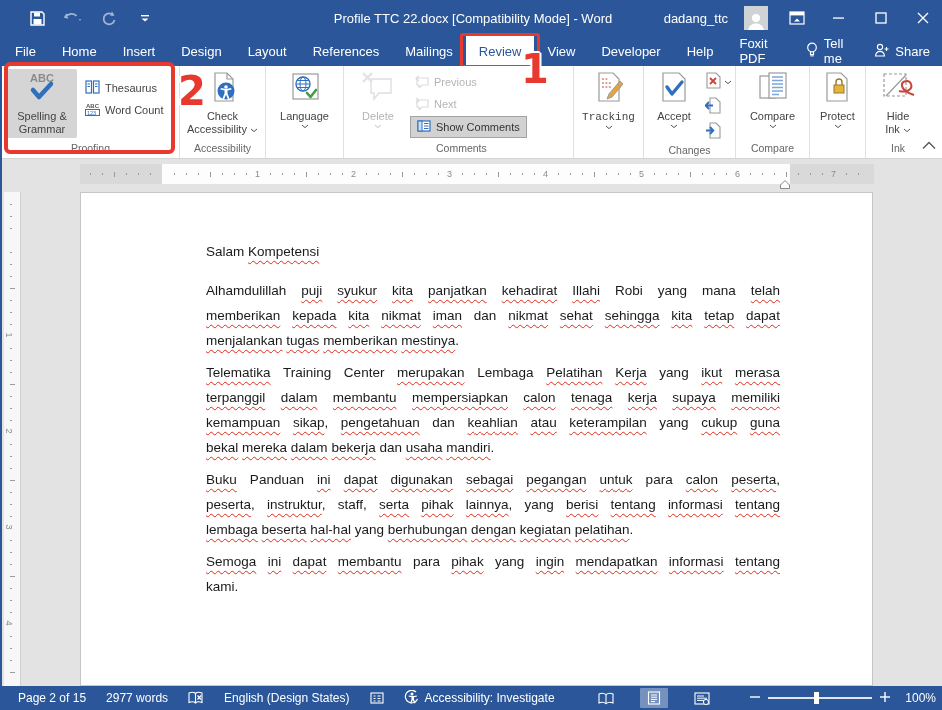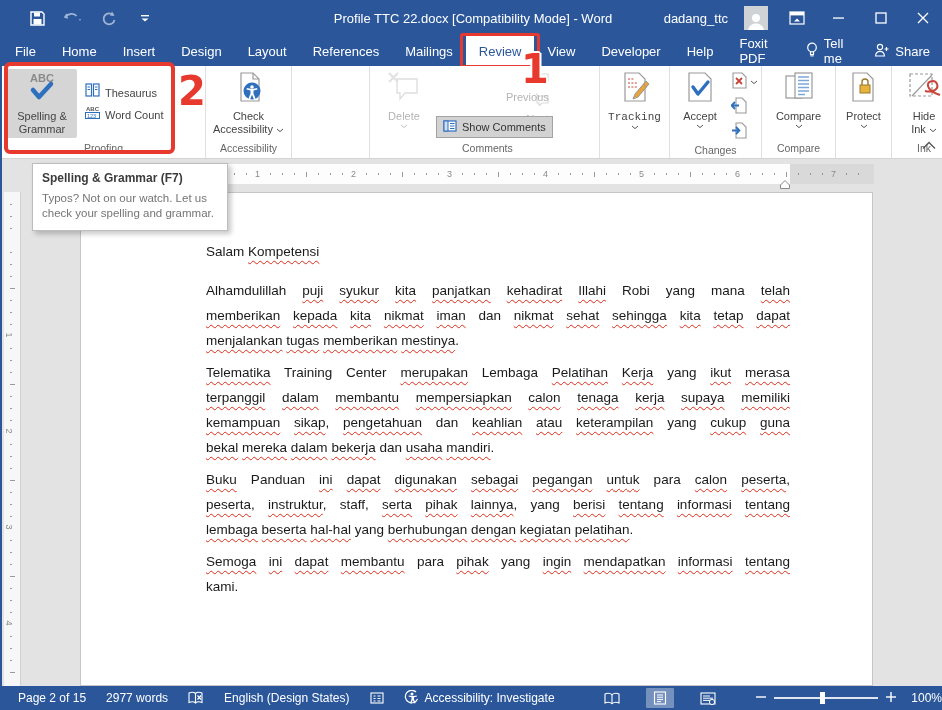--- a/index.html
+++ b/index.html
@@ -28,22 +28,22 @@
   
   .ribbon{position:absolute;left:0;top:66px;width:942px;height:92px;background:#fff;border-bottom:1px solid #d4d4d4;display:flex;}
   .rgroup{position:relative;border-right:1px solid #e0e0e0;display:flex;flex-direction:column;box-sizing:border-box;flex:0 0 auto;}
   .rgroup .content{flex:1;display:flex;align-items:flex-start;padding-top:3px;justify-content:center;}
   .rgroup .glabel{height:17px;text-align:center;font-size:10.5px;color:#666;line-height:15px;}
   .bigbtn{display:flex;flex-direction:column;align-items:center;padding:2px 4px;border-radius:2px;}
   .bigbtn .blabel{font-size:11px;color:#444;line-height:13px;text-align:center;margin-top:3px;}
   .bigbtn.sel{background:#d5d5d5;}
   .bigbtn.disabled .blabel{color:#b5b5b5;}
   .chevrow{display:flex;justify-content:center;margin-top:1px;}
-  .smallitem{display:flex;align-items:flex-end;gap:5px;font-size:11px;color:#444;height:22px;padding:0 4px;}
-  .smallitem.disabled{color:#b5b5b5;flex-direction:column;}
+  .smallitem{display:flex;align-items:center;gap:5px;font-size:11px;color:#444;height:22px;padding:0 4px;}
+  .smallitem.disabled{color:#b5b5b5;}
   .showcomments{display:flex;align-items:center;gap:5px;font-size:11px;color:#333;background:#d2d2d2;border:1px solid #a3a3a3;height:20px;padding:0 6px;margin-top:1px;}
   .collapse{position:absolute;right:8px;bottom:4px;}
 
   
   .ann-proofing{position:absolute;left:2px;top:62px;width:171px;height:92px;border:4px solid #e8392e;border-radius:6px;z-index:30;pointer-events:none;box-sizing:border-box;}
   .ann-digit{position:absolute;z-index:31;font-size:40px;font-weight:bold;color:#e8392e;font-family:"DejaVu Sans",sans-serif;text-shadow:-2px 0 #fff,2px 0 #fff,0 -2px #fff,0 2px #fff,-1px -1px #fff,1px 1px #fff,-1px 1px #fff,1px -1px #fff;pointer-events:none;}
   .ann-1{left:519px;top:46px;}
   .ann-2{left:176px;top:68px;}
 
   
@@ -56,32 +56,32 @@
   .hruler{position:absolute;left:78px;top:5px;width:794px;height:20px;background:#d9d9d9;}
   .hruler .active{position:absolute;left:82px;top:0;width:628px;height:20px;background:#fdfdfd;}
   .hruler .rnum{position:absolute;top:0;font-size:9px;color:#8a8a8a;line-height:20px;}
   .hruler .tick{position:absolute;top:9px;width:1px;height:2px;background:#9a9a9a;}
   .hruler .tick.mid{top:8px;height:5px;}
   .rmarker{position:absolute;left:700px;top:11px;}
   .vruler{position:absolute;left:2px;top:33px;width:16px;height:494px;background:#f7f7f7;border-right:1px solid #d0d0d0;}
   .vruler .rnum{position:absolute;left:2px;font-size:9px;color:#8a8a8a;transform:rotate(90deg);}
   .vruler .tick{position:absolute;left:6px;width:2px;height:1px;background:#9a9a9a;}
   .page{position:absolute;left:78px;top:33px;width:793px;height:494px;background:#fff;border:1px solid #c6c6c6;box-sizing:border-box;}
-  .pagetext{position:absolute;left:125px;right:82px;top:46px;font-family:"Liberation Sans",sans-serif;font-size:13.5px;color:#1a1a1a;}
+  .pagetext{position:absolute;left:125px;right:92px;top:46px;font-family:"Liberation Sans",sans-serif;font-size:13.5px;color:#1a1a1a;}
   .para{margin-bottom:7px;}
   .para:first-child{margin-bottom:14px;}
   .line{line-height:25px;text-align:justify;text-align-last:justify;white-space:normal;}
   .line.last{text-align-last:left;}
   .wavy{text-decoration:underline;text-decoration-style:wavy;text-decoration-color:#dd2c1a;text-decoration-thickness:1px;text-underline-offset:4px;text-decoration-skip-ink:none;}
 
   
   .statusbar{position:absolute;left:0;top:686px;width:942px;height:24px;background:#2b579a;color:#fff;display:flex;align-items:center;font-size:12px;}
   .sb-left{display:flex;align-items:center;gap:8px;margin-left:10px;}
   .sb-item{display:flex;align-items:center;gap:6px;padding:0 6px;height:24px;}
-  .sb-right{margin-left:auto;display:flex;align-items:center;gap:20px;margin-right:2px;}
+  .sb-right{margin-left:auto;display:flex;align-items:center;gap:20px;margin-right:8px;}
   .viewbtn{width:28px;height:20px;display:flex;align-items:center;justify-content:center;border-radius:1px;}
   .viewbtn.sel{background:rgba(255,255,255,.35);}
   .zoomctrl{display:flex;align-items:center;gap:8px;margin-left:14px;}
   .zslider{position:relative;width:104px;height:12px;}
   .zslider .track{position:absolute;left:0;right:0;top:5px;height:2px;background:rgba(255,255,255,.85);}
   .zslider .notch{position:absolute;left:50px;top:2px;width:1px;height:8px;background:rgba(255,255,255,.85);}
   .zslider .handle{position:absolute;left:46px;top:0;width:5px;height:12px;background:#fff;}
   .zoomval{width:38px;text-align:right;}
 </style>
 </head>
@@ -208,21 +208,21 @@
             <path d="M1.5 13c.5-3.5 3-4.6 4.5-4.6S10 9.5 10.5 13z" fill="none" stroke="#fff" stroke-width="1.1"></path>
             <path d="M12.5 4v4M10.5 6h4" stroke="#fff" stroke-width="1.1"></path>
           </svg>
       </span>
       <span>Share</span>
     </div>
   </div>
 
   <div class="ribbon">
 
-    <div class="rgroup" style="width:204px;">
+    <div class="rgroup" style="width:178px;">
       <div class="content" style="justify-content:flex-start;padding-left:5px;gap:4px;">
         <div class="bigbtn sel" style="width:62px;">
           <span>
             <svg width="34" height="32" viewBox="0 0 34 32">
                 <text x="17" y="11" text-anchor="middle" font-size="11" font-weight="bold" fill="#8a8a8a" font-family="Liberation Sans,sans-serif">ABC</text>
                 <path d="M8 19l6 7 12-13" fill="none" stroke="#2e6fbe" stroke-width="4.5" stroke-linecap="round" stroke-linejoin="round"></path>
               </svg>
           </span>
           <span class="blabel"><span>Spelling &amp;</span><br><span>Grammar</span></span>
         </div>
@@ -268,20 +268,39 @@
             <svg width="8" height="5" viewBox="0 0 8 5">
                 <path d="M1 1l3 2.6L7 1" stroke="#555" fill="none"></path>
               </svg>
           </span>
         </div>
       </div>
       <div class="glabel">Accessibility</div>
     </div>
 
     <div class="rgroup" style="width:78px;">
+      <div class="content">
+        <div class="bigbtn" style="width:62px;">
+          <span>
+            <svg width="34" height="32" viewBox="0 0 34 32">
+                <rect x="5" y="3" width="25" height="25" fill="#fff" stroke="#9a9a9a" stroke-width="1.2"></rect>
+                <circle cx="15" cy="13" r="7" fill="none" stroke="#2e6fbe" stroke-width="1.4"></circle>
+                <ellipse cx="15" cy="13" rx="3" ry="7" fill="none" stroke="#2e6fbe" stroke-width="1"></ellipse>
+                <path d="M8.5 13h13M9.5 9.5h11M9.5 16.5h11" stroke="#2e6fbe" stroke-width="1"></path>
+                <path d="M19 22l3.5 4 5.5-7" fill="none" stroke="#3f9e3f" stroke-width="2.6" stroke-linecap="round" stroke-linejoin="round"></path>
+              </svg>
+          </span>
+          <span class="blabel"><span>Language</span></span>
+          <span class="chevrow">
+              <svg width="8" height="5" viewBox="0 0 8 5">
+                <path d="M1 1l3 2.6L7 1" stroke="#555" fill="none"></path>
+              </svg>
+            </span>
+        </div>
+      </div>
       <div class="glabel"></div>
     </div>
 
     <div class="rgroup" style="width:230px;">
       <div class="content" style="justify-content:flex-start;padding-left:8px;gap:6px;">
         <div class="bigbtn disabled" style="width:44px;">
           <span>
             <svg width="34" height="32" viewBox="0 0 34 32" opacity="0.45">
                 <path d="M10 8h20v14H18l-5 6v-6h-3z" fill="#fff" stroke="#b8b8b8" stroke-width="1.4"></path>
                 <path d="M2 2l9 9M11 2l-9 9" stroke="#c2c2c2" stroke-width="2.4"></path>
@@ -604,26 +623,20 @@
             <div class="line last"><span class="wavy">lembaga</span><span> </span><span class="wavy">beserta</span><span> </span><span class="wavy">hal-hal</span><span> yang </span><span class="wavy">berhubungan</span><span> </span><span class="wavy">dengan</span><span> </span><span class="wavy">kegiatan</span><span> </span><span class="wavy">pelatihan</span><span>.</span></div>
           </div>
           <div class="para">
             <div class="line"><span class="wavy">Semoga</span><span> </span><span class="wavy">ini</span><span> </span><span class="wavy">dapat</span><span> </span><span class="wavy">membantu</span><span> para </span><span class="wavy">pihak</span><span> yang </span><span class="wavy">ingin</span><span> </span><span class="wavy">mendapatkan</span><span> </span><span class="wavy">informasi</span><span> </span><span class="wavy">tentang</span></div>
             <div class="line last"><span>kami.</span></div>
           </div>
         </div>
     </div>
   </div>
 
-  <div class="tooltip">
-    <div class="tt-title">Spelling &amp; Grammar (F7)</div>
-    <div class="tt-body">
-      <span>Typos? Not on our watch. Let us</span><br><span>check your spelling and grammar.</span>
-    </div>
-  </div>
 
   <div class="statusbar">
     <div class="sb-left">
       <span class="sb-item">Page 2 of 15</span>
       <span class="sb-item">2977 words</span>
       <span class="sb-item">
         <svg width="16" height="14" viewBox="0 0 16 14">
             <path d="M1 2c2.5-1 5-1 6.5.5C9 1 11.5 1 14 2v9.5c-2.5-1-5-1-6.5.5-1.5-1.5-4-1.5-6.5-.5z" fill="none" stroke="#fff" stroke-width="1.1"></path>
             <path d="M7.5 2.5v9" stroke="#fff" stroke-width="1.1"></path>
             <path d="M9.5 4.5l3.5 4M13 4.5l-3.5 4" stroke="#fff" stroke-width="1.2"></path>

